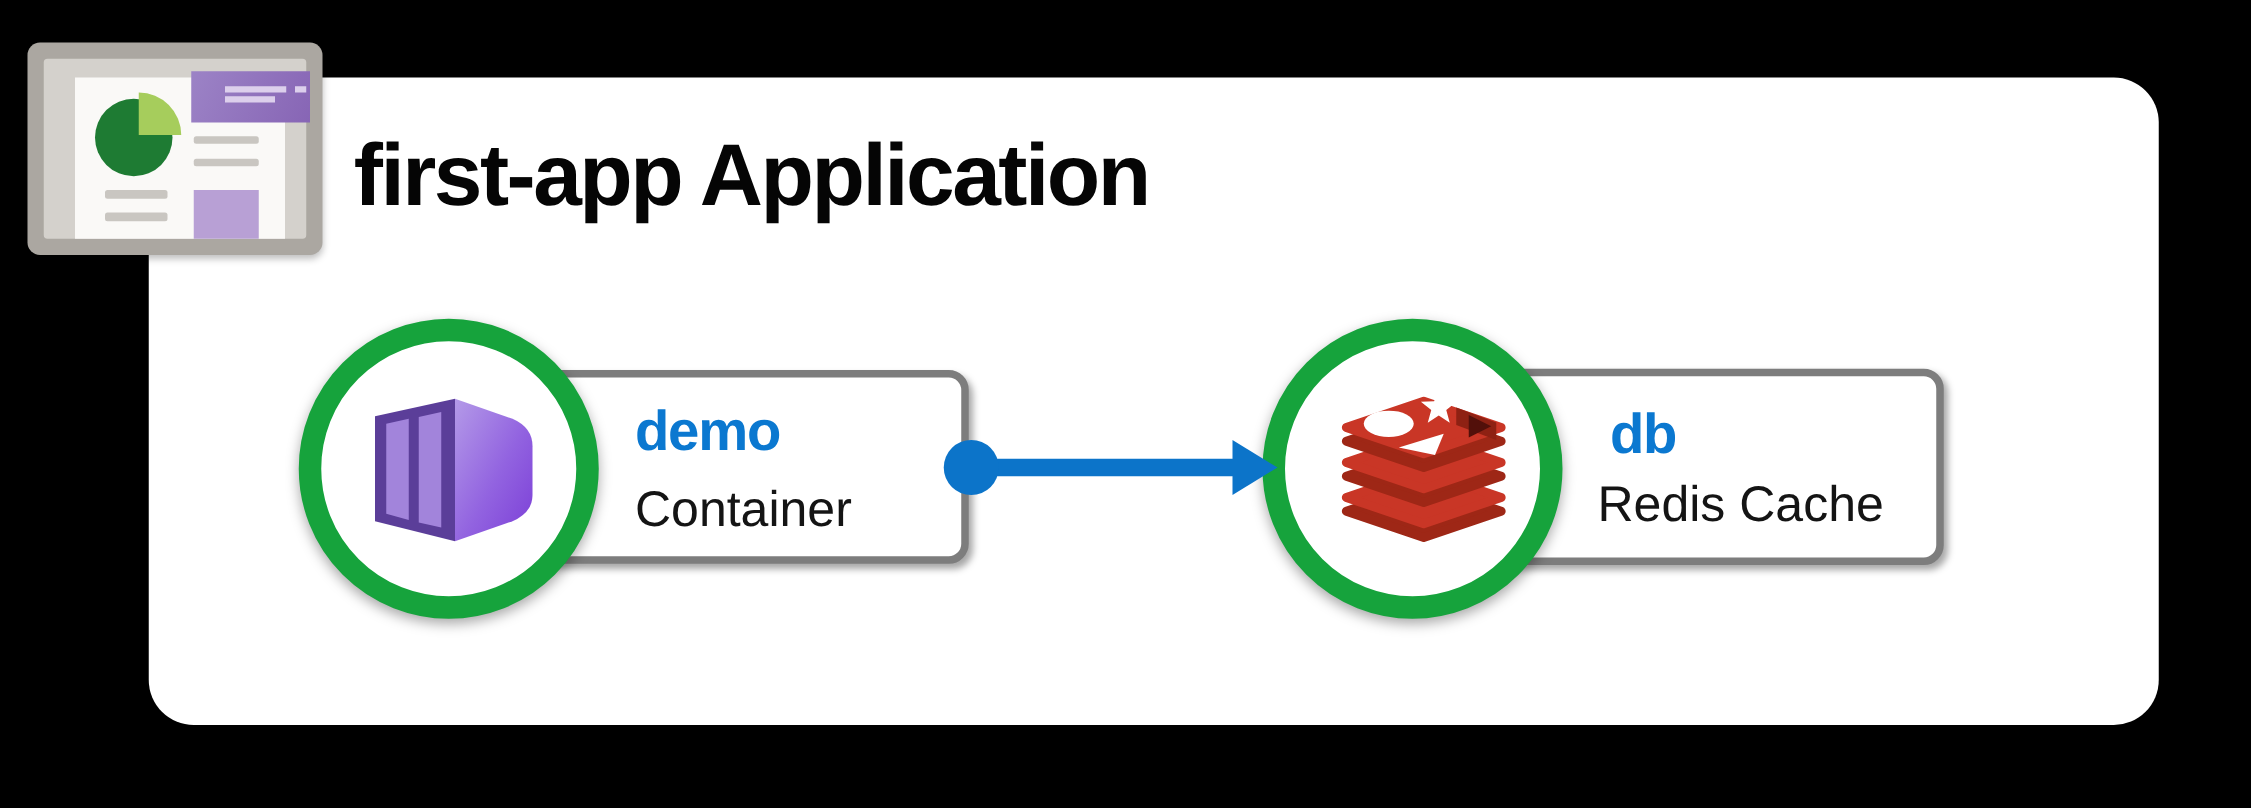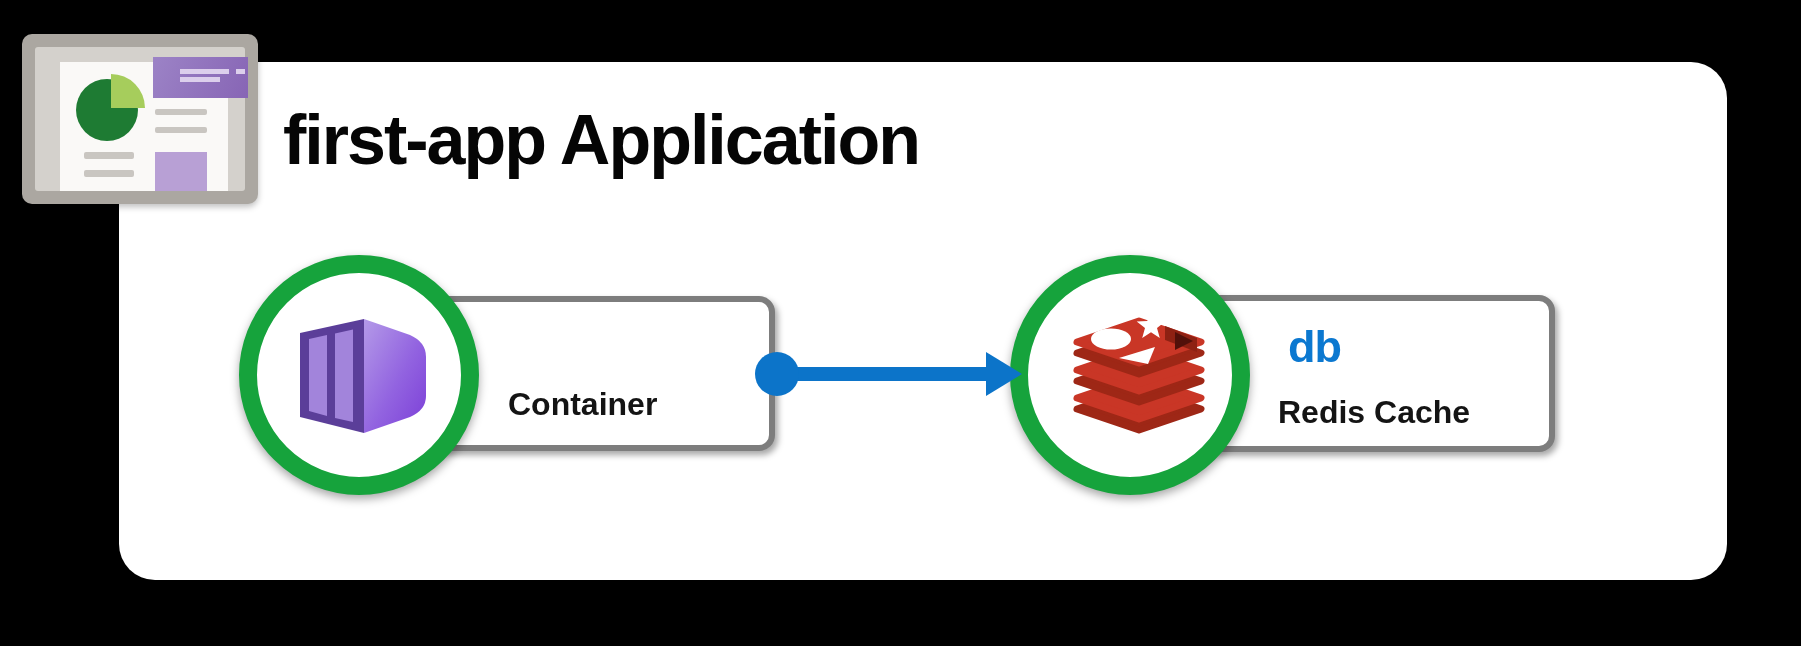--- a/index.html
+++ b/index.html
@@ -34,25 +34,25 @@
   .title{position:absolute;left:283px;top:105px;z-index:2;
          font-size:70px;font-weight:bold;letter-spacing:-2px;color:#050505;line-height:1;}
 
   
   .node-box{position:absolute;background:#fff;border:6px solid #7D7D7D;border-radius:16px;
             box-shadow:3px 4px 6px rgba(0,0,0,0.35);z-index:2;box-sizing:border-box;}
   .box-demo{left:400px;top:296px;width:375px;height:155px;}
   .box-db{left:1100px;top:295px;width:455px;height:157px;}
 
   .node-name{position:absolute;z-index:4;font-weight:bold;font-size:45px;color:#0B78D0;line-height:1;letter-spacing:-1px;}
-  .node-type{position:absolute;z-index:4;font-weight:bold;font-size:32px;color:#141414;line-height:1;}
+  .node-type{position:absolute;z-index:4;font-weight:normal;font-size:40px;color:#141414;line-height:1;}
   .name-demo{left:508px;top:322px;}
   .type-demo{left:508px;top:388px;}
   .name-db{left:1288px;top:324px;}
-  .type-db{left:1278px;top:396px;}
+  .type-db{left:1278px;top:384px;}
 
   
   .node-circle{position:absolute;width:240px;height:240px;border-radius:50%;background:#fff;
                border:18px solid #16A33C;box-sizing:border-box;z-index:3;
                box-shadow:0 4px 10px rgba(0,0,0,0.35);display:flex;align-items:center;justify-content:center;}
   .circle-demo{left:239px;top:255px;}
   .circle-db{left:1010px;top:255px;}
   .circle-demo svg{margin-left:10px;margin-top:2px;}
   .circle-db svg{margin-left:18px;}
 
@@ -84,20 +84,21 @@
     <div class="di-gline di-rline1"></div>
     <div class="di-gline di-rline2"></div>
     <div class="di-gline di-lline1"></div>
     <div class="di-gline di-lline2"></div>
     <div class="di-block"></div>
   </div>
 
   <div class="title">first-app Application</div>
 
   <div class="node-box box-demo"></div>
+  <div class="node-name name-demo">demo</div>
   <div class="node-type type-demo">Container</div>
 
   <div class="node-circle circle-demo">
     <svg width="132" height="118" viewBox="0 0 132 118">
       <defs>
         <linearGradient id="bodyGrad" x1="0" y1="0" x2="1" y2="1">
           <stop offset="0" stop-color="#B49AE8"></stop>
           <stop offset="0.55" stop-color="#9263E0"></stop>
           <stop offset="1" stop-color="#7B3ED7"></stop>
         </linearGradient>

